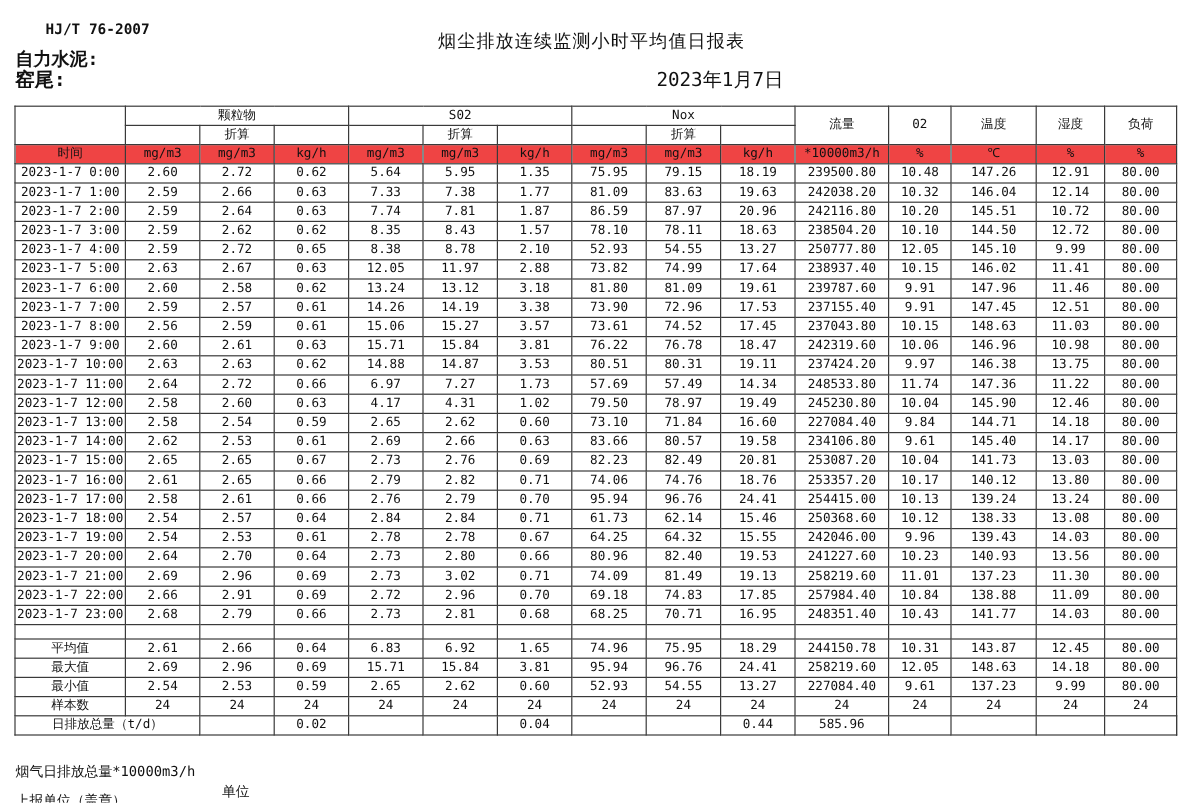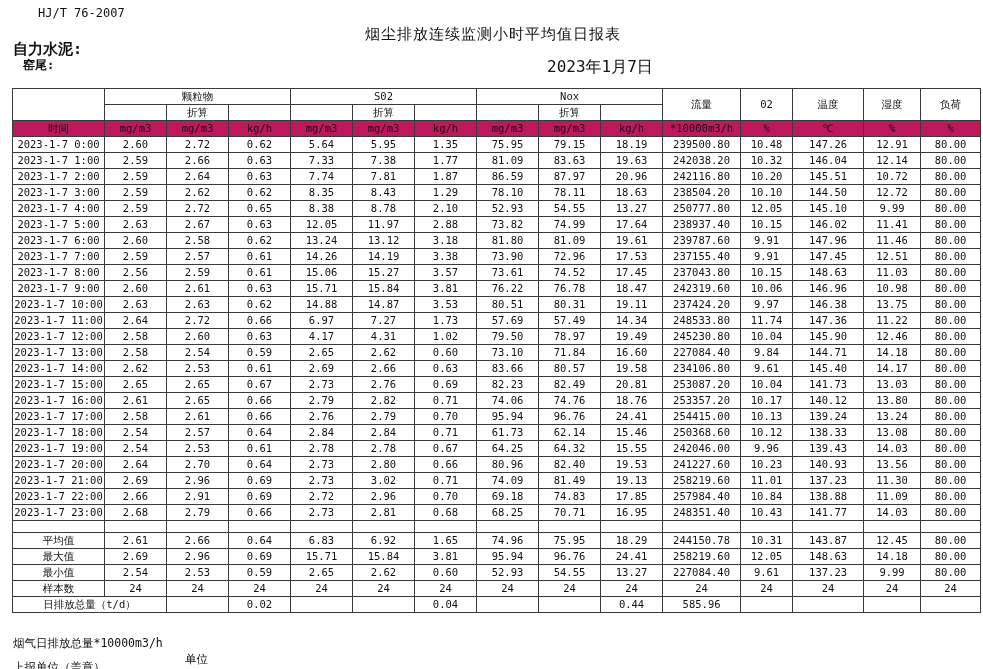--- a/index.html
+++ b/index.html
@@ -4,45 +4,45 @@
 <style>
   html,body{margin:0;padding:0;}
   body{
     width:983px;height:669px;
     background:#ffffff;
     position:relative;
     font-family:"DejaVu Sans Mono","Liberation Sans",monospace,sans-serif;
     color:#111;
     overflow:hidden;
   }
-  .standard{position:absolute;left:38px;top:6px;font-size:12px;font-weight:normal;}
+  .standard{position:absolute;left:38px;top:17px;font-size:12px;font-weight:bold;}
   .title{position:absolute;left:365px;top:25px;font-size:15px;font-weight:normal;letter-spacing:1px;}
   .company{position:absolute;left:13px;top:40px;font-size:15px;font-weight:bold;}
-  .site{position:absolute;left:23px;top:57px;font-size:12px;font-weight:bold;}
+  .site{position:absolute;left:13px;top:57px;font-size:16px;font-weight:bold;}
   .date{position:absolute;left:547px;top:57px;font-size:16px;}
   table.report{
     position:absolute;left:12px;top:88px;
     width:963px;
     border-collapse:collapse;
     table-layout:fixed;
     font-size:10.5px;
   }
   table.report th, table.report td{
     border:1px solid #3a3a3a;
     text-align:center;
     vertical-align:middle;
     font-weight:normal;
     padding:0 1px;
     white-space:nowrap;
     overflow:hidden;
     height:15px;
     line-height:1.1;
   }
   thead th{height:15px;}
-  tr.units-row th{background:#be185d;}
+  tr.units-row th{background:#ef4444;}
   tr.blank-row td{height:11px;}
   td.label-cell{text-align:center;}
   td.total-label{text-align:left;padding-left:4px;}
   .footer-line1{position:absolute;left:13px;top:636px;font-size:11.5px;}
   .footer-line2{position:absolute;left:13px;top:640px;font-size:11.5px;margin-top:20px;}
   .footer-unit{position:absolute;left:185px;top:652px;font-size:11.5px;}
 </style>
 </head>
 <body>
 
@@ -163,21 +163,21 @@
         <td>10.72</td>
         <td>80.00</td>
       </tr>
       <tr>
         <td>2023-1-7 3:00</td>
         <td>2.59</td>
         <td>2.62</td>
         <td>0.62</td>
         <td>8.35</td>
         <td>8.43</td>
-        <td>1.29</td>
+        <td>1.57</td>
         <td>78.10</td>
         <td>78.11</td>
         <td>18.63</td>
         <td>238504.20</td>
         <td>10.10</td>
         <td>144.50</td>
         <td>12.72</td>
         <td>80.00</td>
       </tr>
       <tr>

